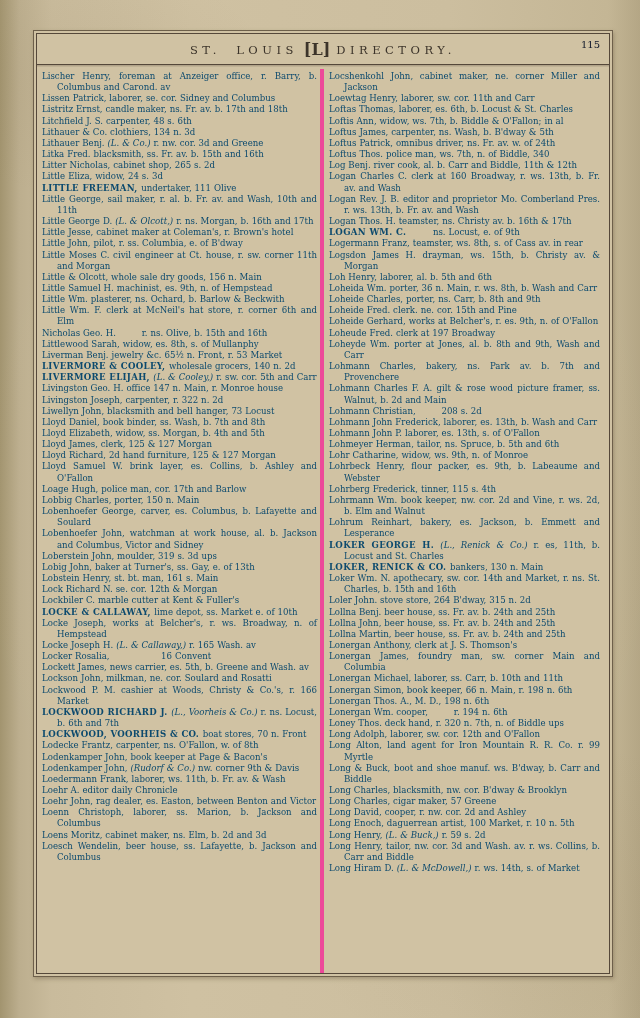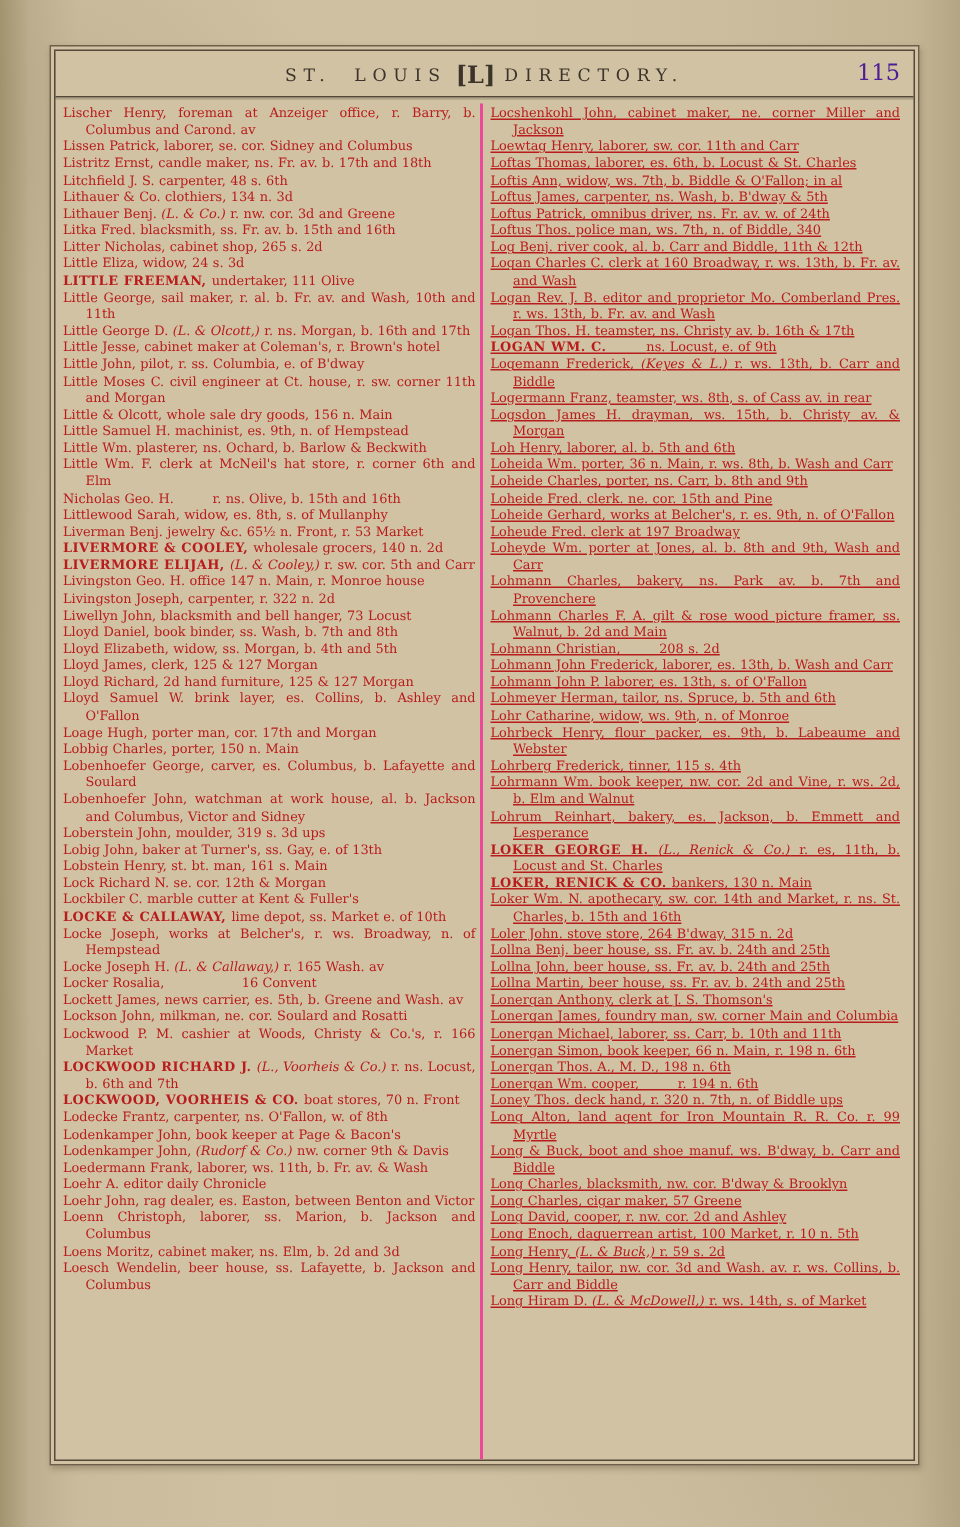--- a/index.html
+++ b/index.html
@@ -32,29 +32,29 @@
     border-bottom:1.6px solid #55483a;
     box-shadow:0 1.5px 0 rgba(85,72,58,.25);
   }
   .title{
     position:absolute;left:0;right:0;top:6px;text-align:center;
     font-size:11.5px;color:#3c342a;letter-spacing:0;
   }
   .title .sp{letter-spacing:4.5px;word-spacing:7px;}
   .title .bracket{font-size:16px;font-weight:bold;letter-spacing:0;vertical-align:-1px;padding:0 6px;}
   .pagenum{
-    position:absolute;right:9px;top:5px;font-size:15px;color:#4c1d95;
+    position:absolute;right:9px;top:5px;font-size:10px;color:#0f172a;
   }
   .cols{flex:1;display:flex;overflow:hidden;padding-top:4px;}
   .col{
     width:283px;flex:0 0 283px;overflow:hidden;
     padding:2px 3px 0 5px;box-sizing:border-box;
-    color:#b91c1c;
+    color:#0c4a6e;
   }
-  .col.right{border-left:2px solid #ec4899;text-decoration:underline;}
+  .col.right{border-left:4px solid #ec4899;}
   .entry{
     font-size:8.6px;line-height:11.15px;
     text-align:justify;
     padding-left:15px;text-indent:-15px;
     word-spacing:0.2px;
   }
   .entry b{font-weight:bold;letter-spacing:.3px;}
   .entry i{font-style:italic;}
 </style>
 </head>
@@ -93,21 +93,21 @@
           <div class="entry"><b>LIVERMORE &amp; COOLEY, </b>wholesale grocers, 140 n. 2d</div>
           <div class="entry"><b>LIVERMORE ELIJAH, </b><i>(L. &amp; Cooley,)</i> r. sw. cor. 5th and Carr</div>
           <div class="entry">Livingston Geo. H. office 147 n. Main, r. Monroe house</div>
           <div class="entry">Livingston Joseph, carpenter, r. 322 n. 2d</div>
           <div class="entry">Liwellyn John, blacksmith and bell hanger, 73 Locust</div>
           <div class="entry">Lloyd Daniel, book binder, ss. Wash, b. 7th and 8th</div>
           <div class="entry">Lloyd Elizabeth, widow, ss. Morgan, b. 4th and 5th</div>
           <div class="entry">Lloyd James, clerk, 125 &amp; 127 Morgan</div>
           <div class="entry">Lloyd Richard, 2d hand furniture, 125 &amp; 127 Morgan</div>
           <div class="entry">Lloyd Samuel W. brink layer, es. Collins, b. Ashley and O'Fallon</div>
-          <div class="entry">Loage Hugh, porter man, cor. 17th and Morgan</div>
+          <div class="entry">Loage Hugh, police man, cor. 17th and Barlow</div>
           <div class="entry">Lobbig Charles, porter, 150 n. Main</div>
           <div class="entry">Lobenhoefer George, carver, es. Columbus, b. Lafayette and Soulard</div>
           <div class="entry">Lobenhoefer John, watchman at work house, al. b. Jackson and Columbus, Victor and Sidney</div>
           <div class="entry">Loberstein John, moulder, 319 s. 3d ups</div>
           <div class="entry">Lobig John, baker at Turner's, ss. Gay, e. of 13th</div>
           <div class="entry">Lobstein Henry, st. bt. man, 161 s. Main</div>
           <div class="entry">Lock Richard N. se. cor. 12th &amp; Morgan</div>
           <div class="entry">Lockbiler C. marble cutter at Kent &amp; Fuller's</div>
           <div class="entry"><b>LOCKE &amp; CALLAWAY, </b>lime depot, ss. Market e. of 10th</div>
           <div class="entry">Locke Joseph, works at Belcher's, r. ws. Broadway, n. of Hempstead</div>
@@ -134,21 +134,20 @@
           <div class="entry">Loftas Thomas, laborer, es. 6th, b. Locust &amp; St. Charles</div>
           <div class="entry">Loftis Ann, widow, ws. 7th, b. Biddle &amp; O'Fallon; in al</div>
           <div class="entry">Loftus James, carpenter, ns. Wash, b. B'dway &amp; 5th</div>
           <div class="entry">Loftus Patrick, omnibus driver, ns. Fr. av. w. of 24th</div>
           <div class="entry">Loftus Thos. police man, ws. 7th, n. of Biddle, 340</div>
           <div class="entry">Log Benj. river cook, al. b. Carr and Biddle, 11th &amp; 12th</div>
           <div class="entry">Logan Charles C. clerk at 160 Broadway, r. ws. 13th, b. Fr. av. and Wash</div>
           <div class="entry">Logan Rev. J. B. editor and proprietor Mo. Comberland Pres. r. ws. 13th, b. Fr. av. and Wash</div>
           <div class="entry">Logan Thos. H. teamster, ns. Christy av. b. 16th &amp; 17th</div>
           <div class="entry"><b>LOGAN WM. C.   </b>ns. Locust, e. of 9th</div>
-          <div class="entry">Logemann Frederick, <i>(Keyes &amp; L.)</i> r. ws. 13th, b. Carr and Biddle</div>
           <div class="entry">Logermann Franz, teamster, ws. 8th, s. of Cass av. in rear</div>
           <div class="entry">Logsdon James H. drayman, ws. 15th, b. Christy av. &amp; Morgan</div>
           <div class="entry">Loh Henry, laborer, al. b. 5th and 6th</div>
           <div class="entry">Loheida Wm. porter, 36 n. Main, r. ws. 8th, b. Wash and Carr</div>
           <div class="entry">Loheide Charles, porter, ns. Carr, b. 8th and 9th</div>
           <div class="entry">Loheide Fred. clerk. ne. cor. 15th and Pine</div>
           <div class="entry">Loheide Gerhard, works at Belcher's, r. es. 9th, n. of O'Fallon</div>
           <div class="entry">Loheude Fred. clerk at 197 Broadway</div>
           <div class="entry">Loheyde Wm. porter at Jones, al. b. 8th and 9th, Wash and Carr</div>
           <div class="entry">Lohmann Charles, bakery, ns. Park av. b. 7th and Provenchere</div>
@@ -169,20 +168,21 @@
           <div class="entry">Lollna Benj. beer house, ss. Fr. av. b. 24th and 25th</div>
           <div class="entry">Lollna John, beer house, ss. Fr. av. b. 24th and 25th</div>
           <div class="entry">Lollna Martin, beer house, ss. Fr. av. b. 24th and 25th</div>
           <div class="entry">Lonergan Anthony, clerk at J. S. Thomson's</div>
           <div class="entry">Lonergan James, foundry man, sw. corner Main and Columbia</div>
           <div class="entry">Lonergan Michael, laborer, ss. Carr, b. 10th and 11th</div>
           <div class="entry">Lonergan Simon, book keeper, 66 n. Main, r. 198 n. 6th</div>
           <div class="entry">Lonergan Thos. A., M. D., 198 n. 6th</div>
           <div class="entry">Lonergan Wm. cooper,   r. 194 n. 6th</div>
           <div class="entry">Loney Thos. deck hand, r. 320 n. 7th, n. of Biddle ups</div>
+          <div class="entry">Long Adolph, laborer, sw. cor. 12th and O'Fallon</div>
           <div class="entry">Long Alton, land agent for Iron Mountain R. R. Co. r. 99 Myrtle</div>
           <div class="entry">Long &amp; Buck, boot and shoe manuf. ws. B'dway, b. Carr and Biddle</div>
           <div class="entry">Long Charles, blacksmith, nw. cor. B'dway &amp; Brooklyn</div>
           <div class="entry">Long Charles, cigar maker, 57 Greene</div>
           <div class="entry">Long David, cooper, r. nw. cor. 2d and Ashley</div>
           <div class="entry">Long Enoch, daguerrean artist, 100 Market, r. 10 n. 5th</div>
           <div class="entry">Long Henry, <i>(L. &amp; Buck,)</i> r. 59 s. 2d</div>
           <div class="entry">Long Henry, tailor, nw. cor. 3d and Wash. av. r. ws. Collins, b. Carr and Biddle</div>
           <div class="entry">Long Hiram D. <i>(L. &amp; McDowell,)</i> r. ws. 14th, s. of Market</div>
         </div>

